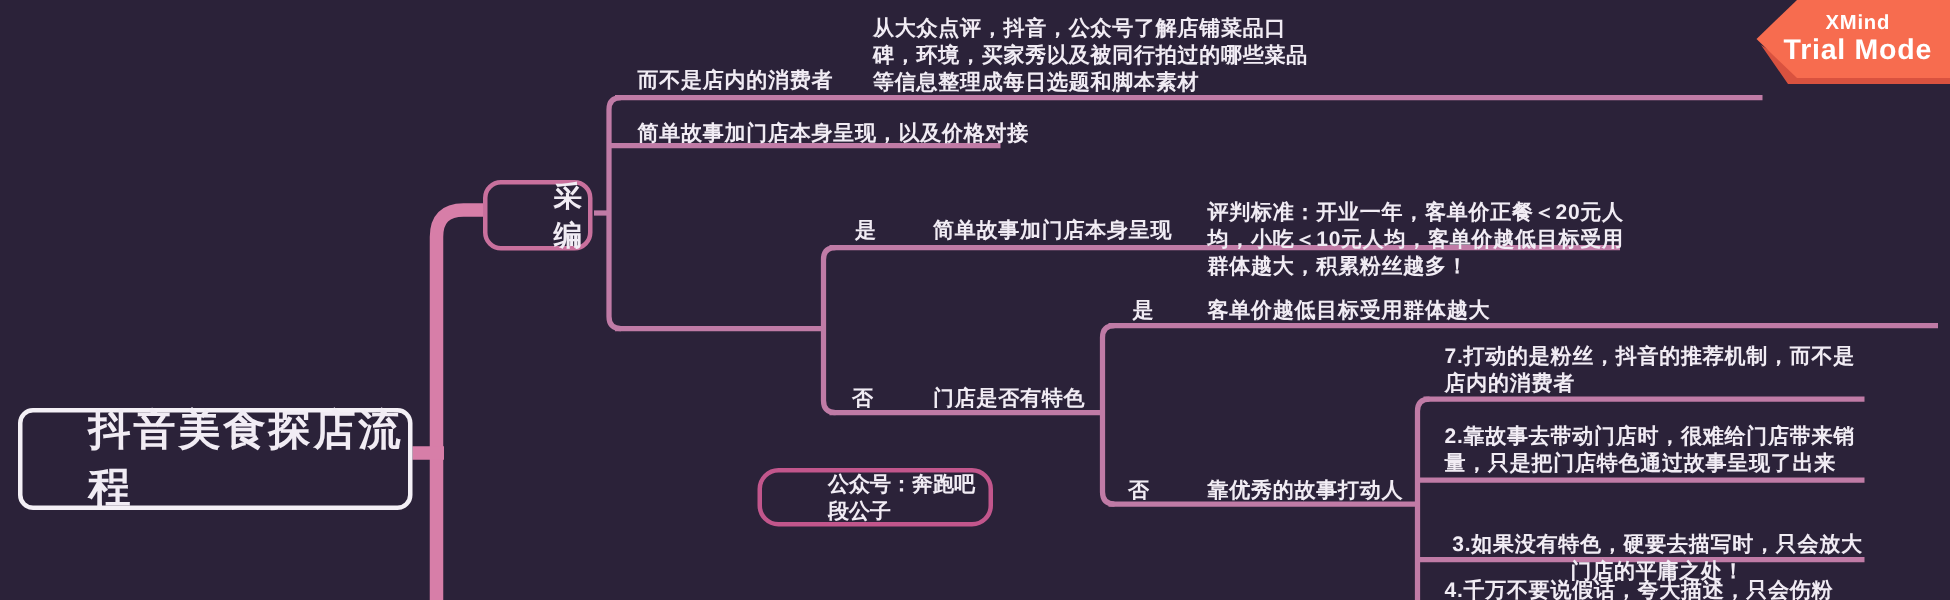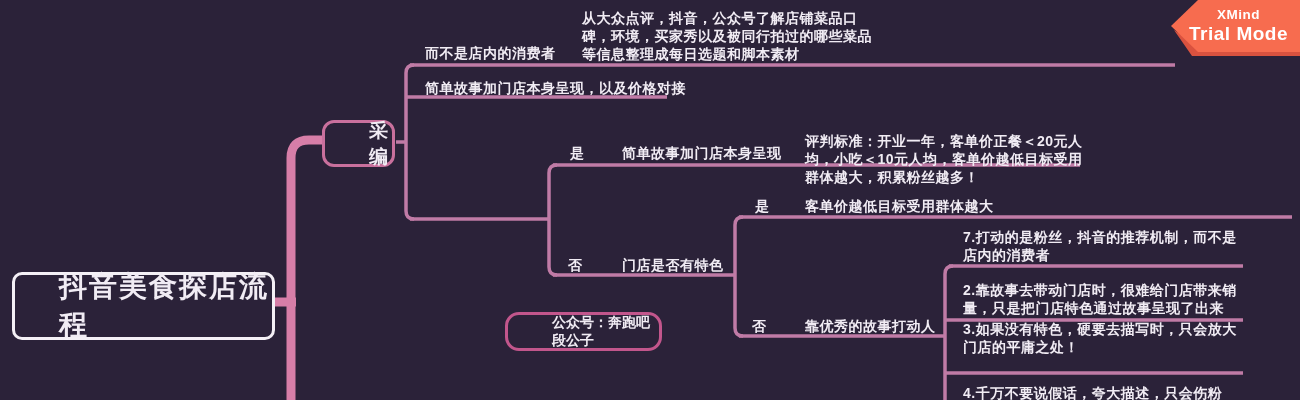--- a/index.html
+++ b/index.html
@@ -84,21 +84,21 @@
   <div class="txt topic" style="left:622px;top:256px;">门店是否有特色</div>
 
   <div class="txt topic" style="left:755px;top:197px;">是</div>
   <div class="txt topic" style="left:805px;top:197px;">客单价越低目标受用群体越大</div>
 
   <div class="txt topic" style="left:752px;top:317px;">否</div>
   <div class="txt topic" style="left:805px;top:317px;">靠优秀的故事打动人</div>
 
   <div class="txt" style="left:963px;top:228px;width:284px;">7.打动的是粉丝，抖音的推荐机制，而不是店内的消费者</div>
   <div class="txt" style="left:963px;top:281px;width:284px;">2.靠故事去带动门店时，很难给门店带来销量，只是把门店特色通过故事呈现了出来</div>
-  <div class="txt" style="left:963px;top:320px;width:284px;">3.如果没有特色，硬要去描写时，只会放大门店的平庸之处！</div>
+  <div class="txt" style="left:963px;top:353px;width:284px;text-align:center;">3.如果没有特色，硬要去描写时，只会放大门店的平庸之处！</div>
   <div class="txt" style="left:963px;top:384px;width:284px;">4.千万不要说假话，夸大描述，只会伤粉</div>
 
   <div id="badge">
     <svg width="140" height="60" viewBox="1160 0 140 60" xmlns="http://www.w3.org/2000/svg">
       <polygon points="1199,46 1300,46 1300,56 1192,56 1174,30" fill="#d9523f"></polygon>
       <polygon points="1198,0 1300,0 1300,52 1198,52 1171,26" fill="#f76c4f"></polygon>
     </svg>
     <div id="badge-text">
       <div id="badge-line1">XMind</div>
       <div id="badge-line2">Trial Mode</div>

